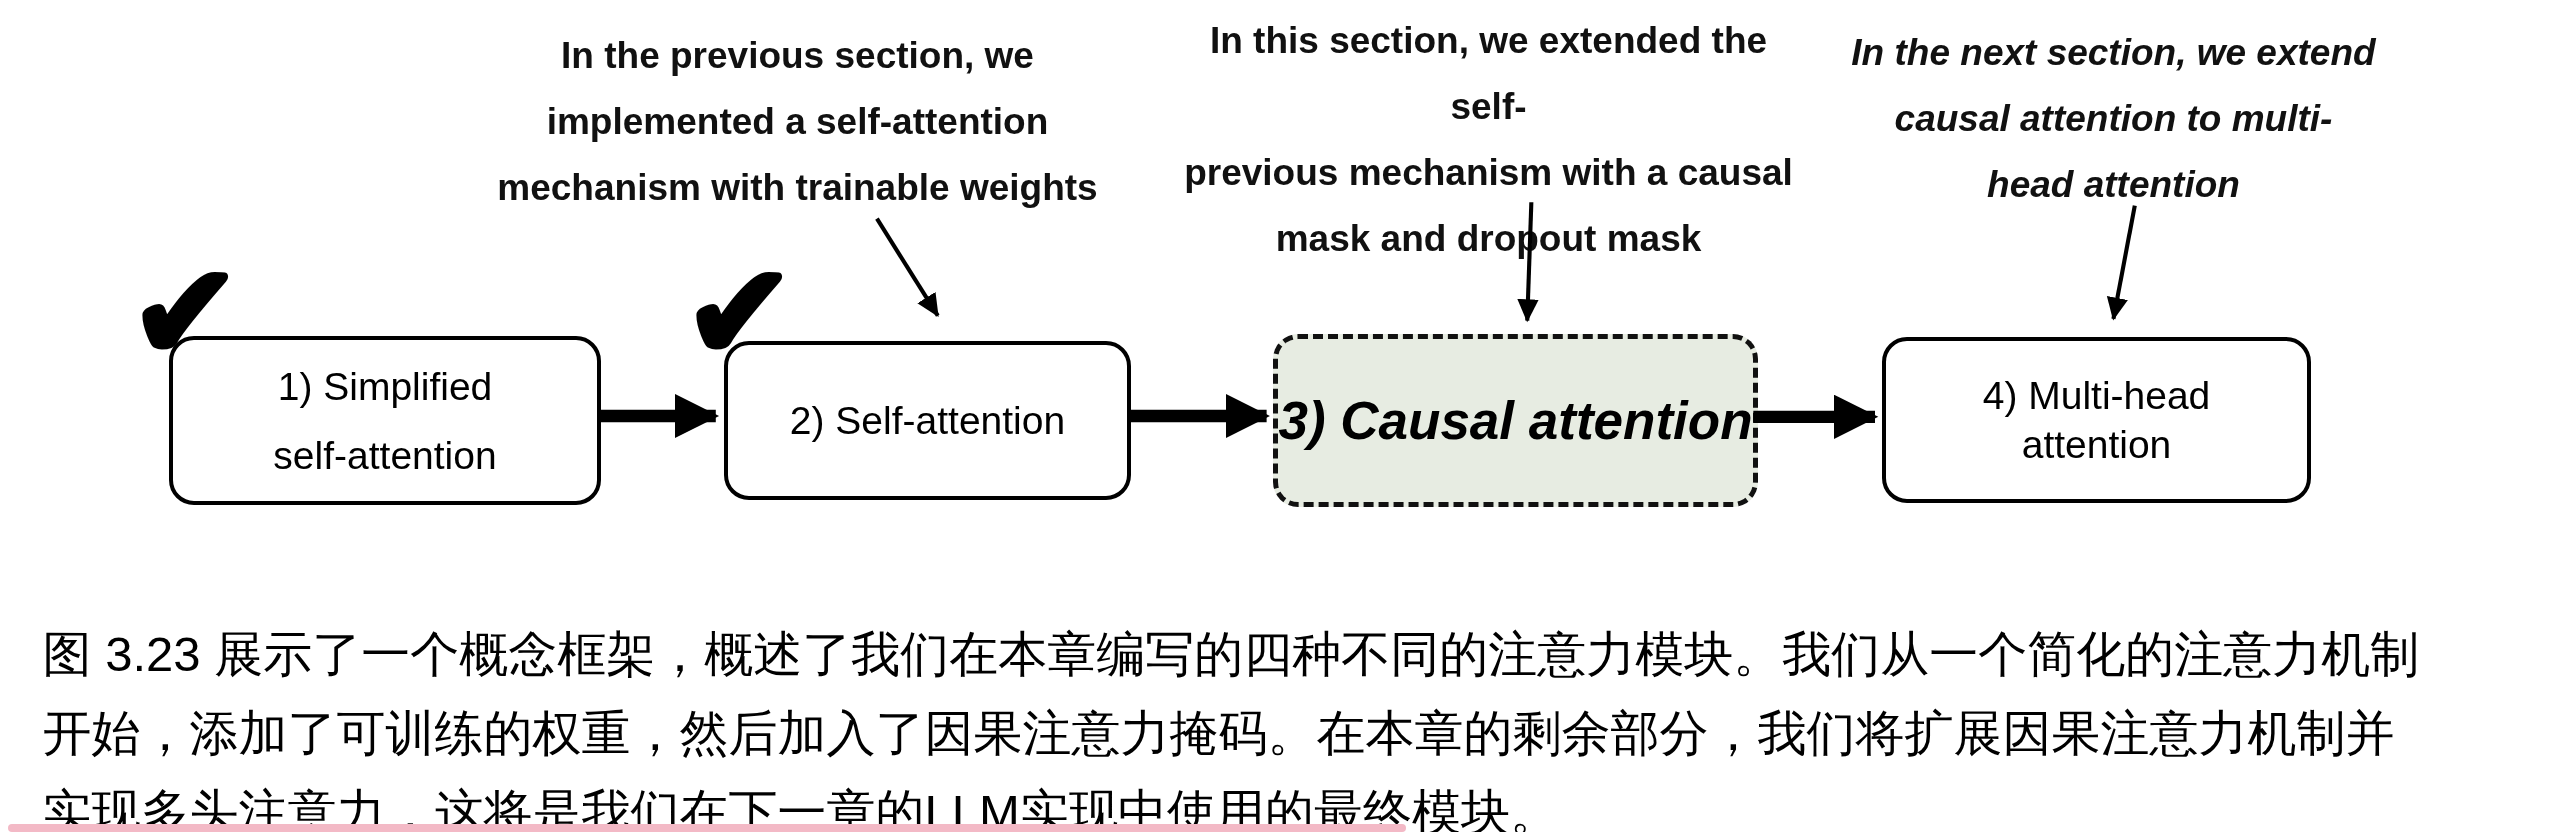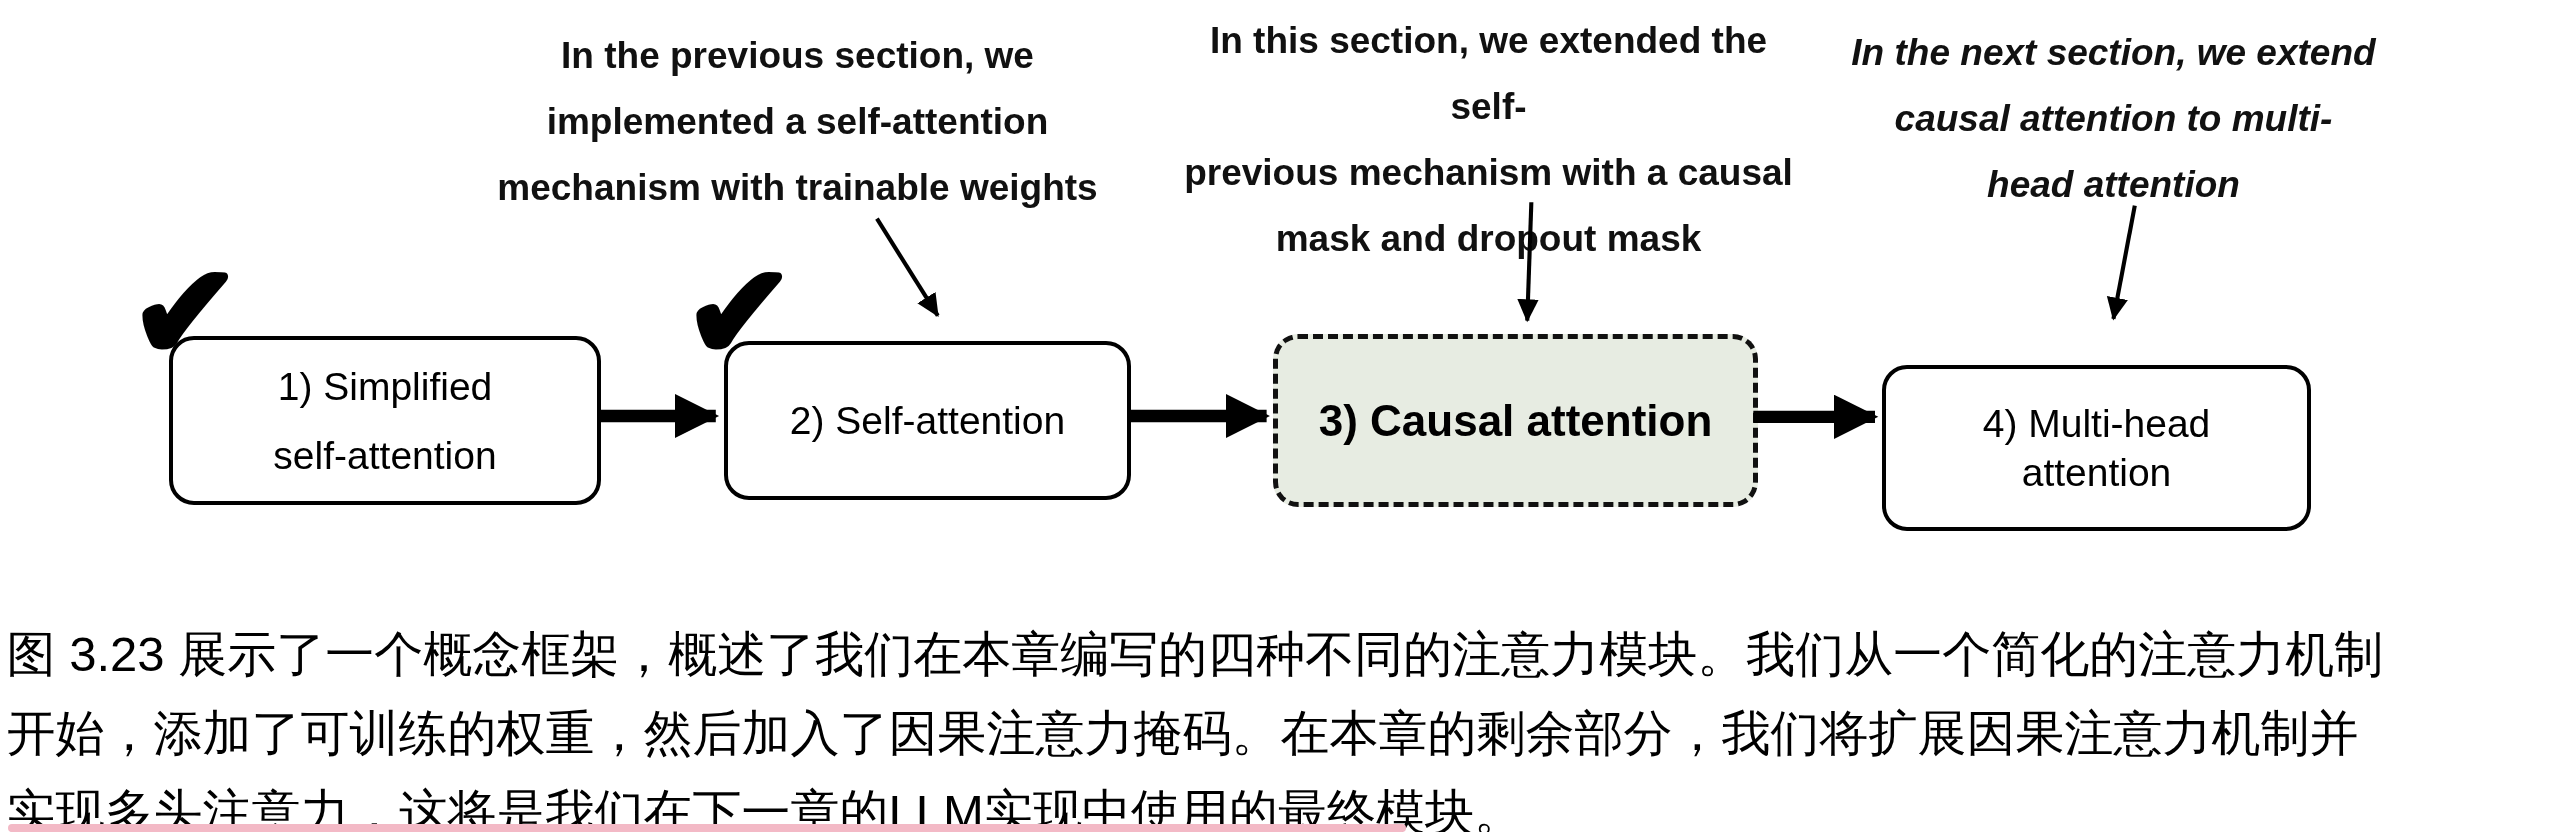--- a/index.html
+++ b/index.html
@@ -9,34 +9,34 @@
   }
   .annotation{
     position:absolute;text-align:center;font-weight:700;font-size:37px;line-height:66px;color:#111;
   }
   .flow-box{
     position:absolute;display:flex;flex-direction:column;align-items:center;justify-content:center;
     border:4.1px solid #000;border-radius:25px;background:#fff;font-size:39px;line-height:49px;text-align:center;
   }
   .flow-box.causal{
     border:5.8px dashed #111;background:var(--causal_box_bg,#e7ece2);
-    font-weight:700;font-size:44px;
+    font-weight:700;font-size:53px;font-style:italic;
   }
   .checkmark{
     position:absolute;font-size:132px;line-height:132px;font-weight:900;color:#000;
     -webkit-text-stroke:5.8px #000;z-index:5;
   }
   #arrow-layer{position:absolute;left:0;top:0;width:2576px;height:832px;pointer-events:none;}
   #arrow-layer line{stroke:#000;}
   #arrow-layer path{fill:#000;}
   .caption{
     position:absolute;left:6.6px;top:615px;width:2566px;font-size:49px;line-height:79px;color:#000;
     font-family:"Liberation Sans","DejaVu Sans",sans-serif;
   }
-  .caption .cap-line{white-space:nowrap;}
+  .caption .cap-line{white-space:nowrap;margin-left:36px;}
   .highlight-bar{
     position:absolute;left:8.2px;top:824px;width:1398px;height:8.2px;border-radius:4.1px;
     background:var(--highlight_pink,#f3b9c6);
   }
 </style>
 </head>
 <body>
 
 <div id="page">
 
@@ -64,21 +64,21 @@
   </div>
 
   <div class="flow-box" style="left:724px;top:341px;width:399px;height:151px;">
     <div>2) Self-attention</div>
   </div>
 
   <div class="flow-box causal" style="left:1273px;top:334px;width:475px;height:163px;">
     <div>3) Causal attention</div>
   </div>
 
-  <div class="flow-box" style="left:1882px;top:337px;width:421px;height:158px;margin-top:28px;">
+  <div class="flow-box" style="left:1882px;top:337px;width:421px;height:158px;">
     <div>4) Multi-head</div>
     <div>attention</div>
   </div>
 
   <span class="checkmark" style="left:130px;top:247px;">✔</span>
   <span class="checkmark" style="left:684px;top:247px;">✔</span>
 
   <svg id="arrow-layer" viewBox="0 0 3132 1012" xmlns="http://www.w3.org/2000/svg">
     <defs>
       <marker id="mThick" markerWidth="60" markerHeight="60" refX="50" refY="27" orient="auto" markerUnits="userSpaceOnUse">

